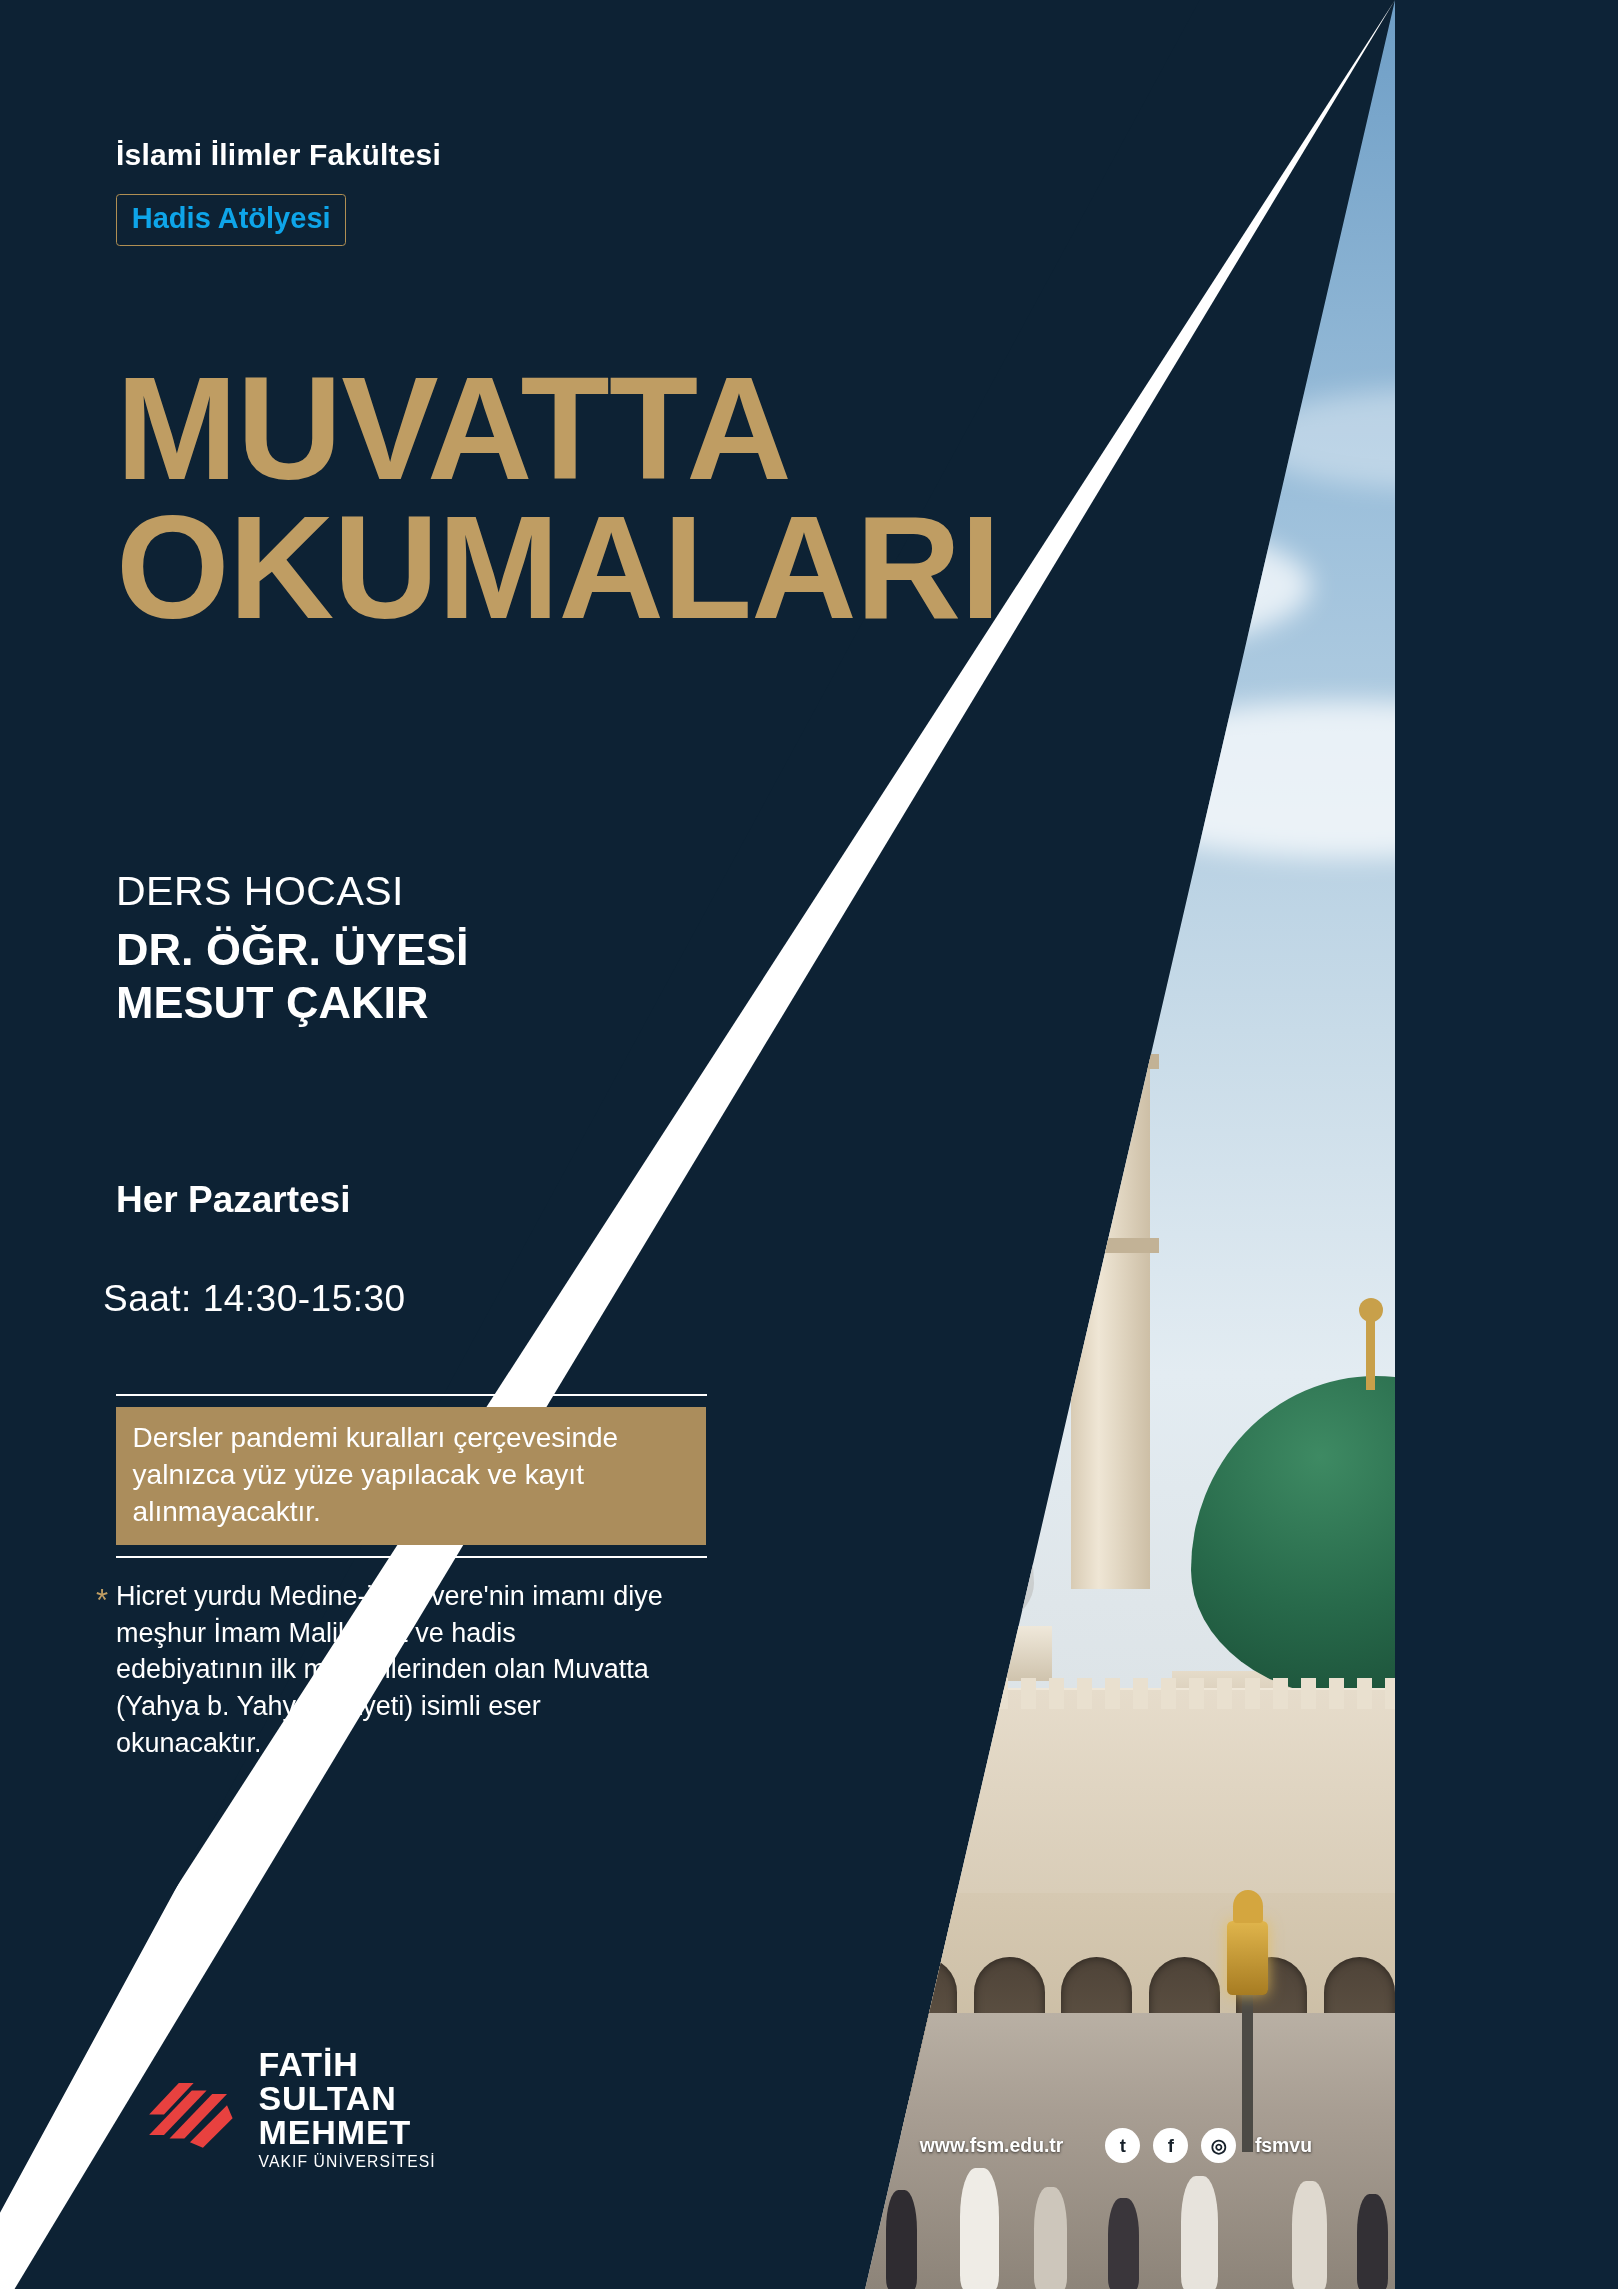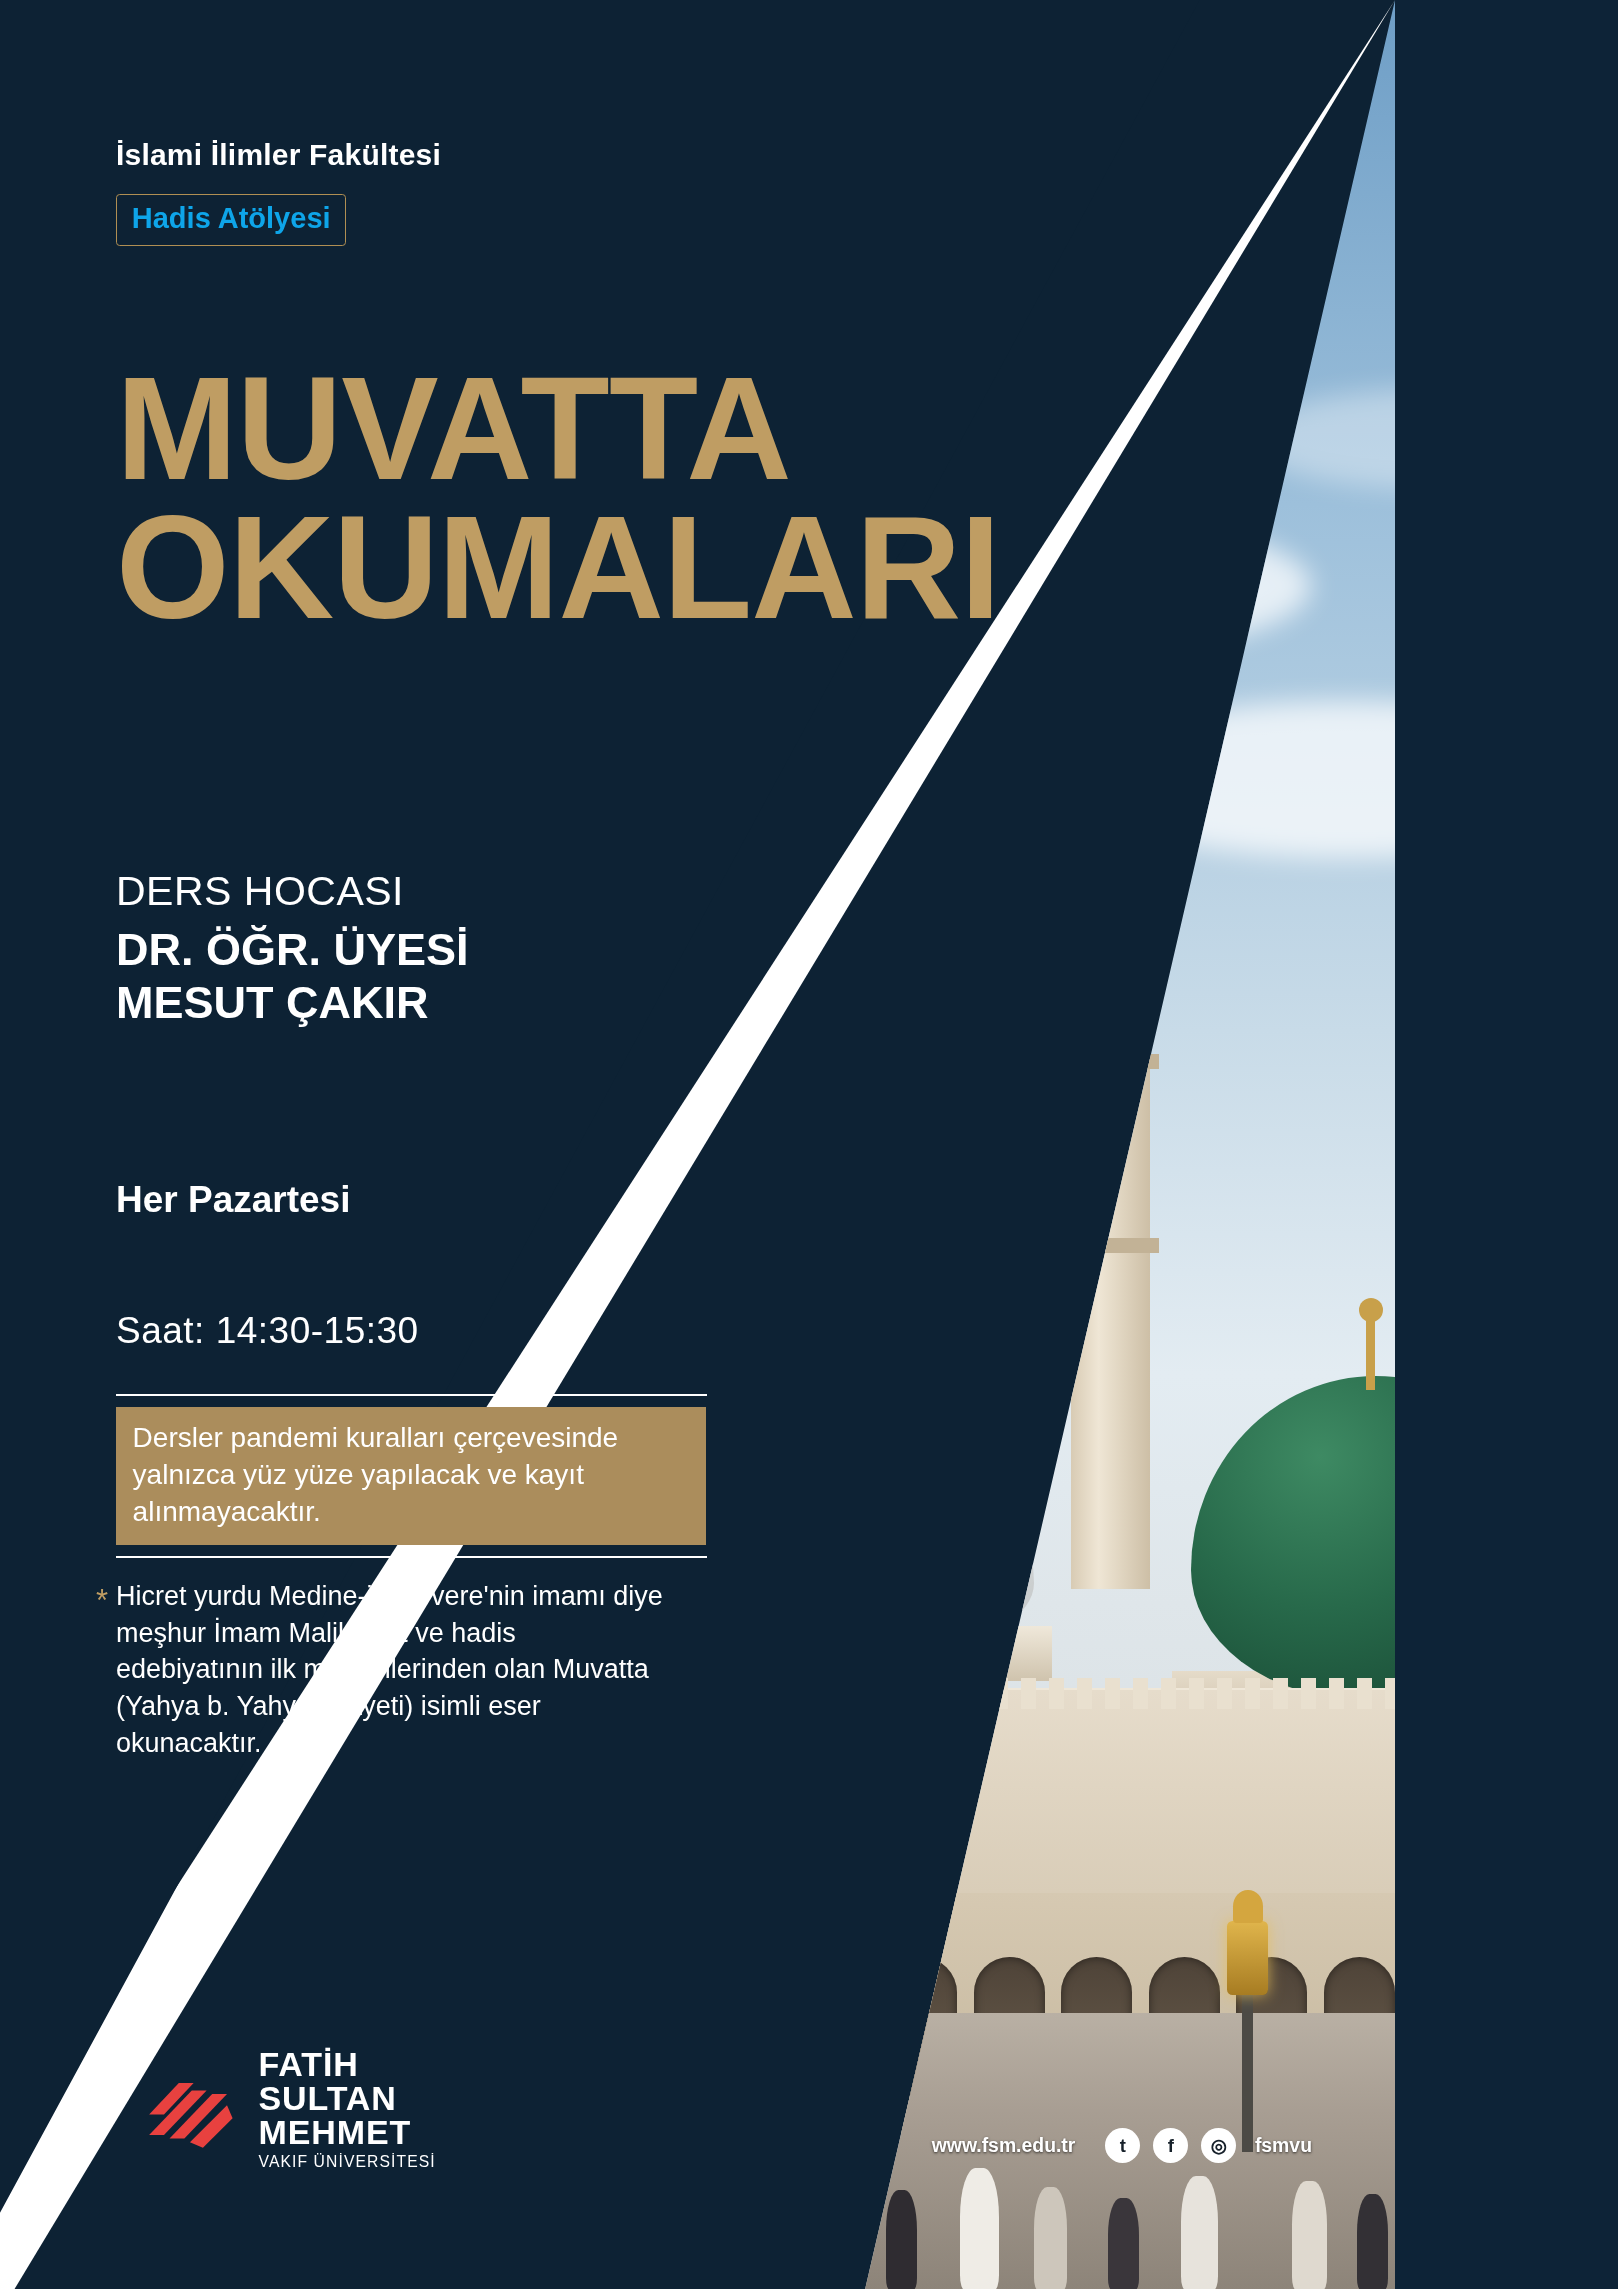--- a/index.html
+++ b/index.html
@@ -277,25 +277,24 @@
   .date-main {
     position: absolute;
     left: 116px; top: 1177px;
     color: #ffffff;
     font-size: 37px;
     font-weight: bold;
     line-height: 1.25;
   }
   .time {
     position: absolute;
-    left: 116px; top: 1278px;
+    left: 103px; top: 1278px;
     color: #ffffff;
     font-size: 37px;
     letter-spacing: 0.5px;
-    margin-top: 32px;
   }
   .note-wrap {
     position: absolute;
     left: 116px; top: 1394px;
     width: 591px;
   }
   .rule {
     height: 1.8px;
     background: #ffffff;
     width: 591px;
@@ -363,21 +362,21 @@
     right: 83px;
     bottom: 127px;
     display: flex;
     align-items: center;
     gap: 13px;
   }
   .web {
     color: #ffffff;
     font-size: 19.4px;
     font-weight: bold;
-    margin-right: 17px;
+    margin-right: 29px;
     text-shadow: 0 0.9px 2.8px rgba(0,0,0,.7);
   }
   .sicon {
     width: 35px; height: 35px;
     border-radius: 50%;
     background: #ffffff;
     display: flex;
     align-items: center;
     justify-content: center;
     color: #16202a;

